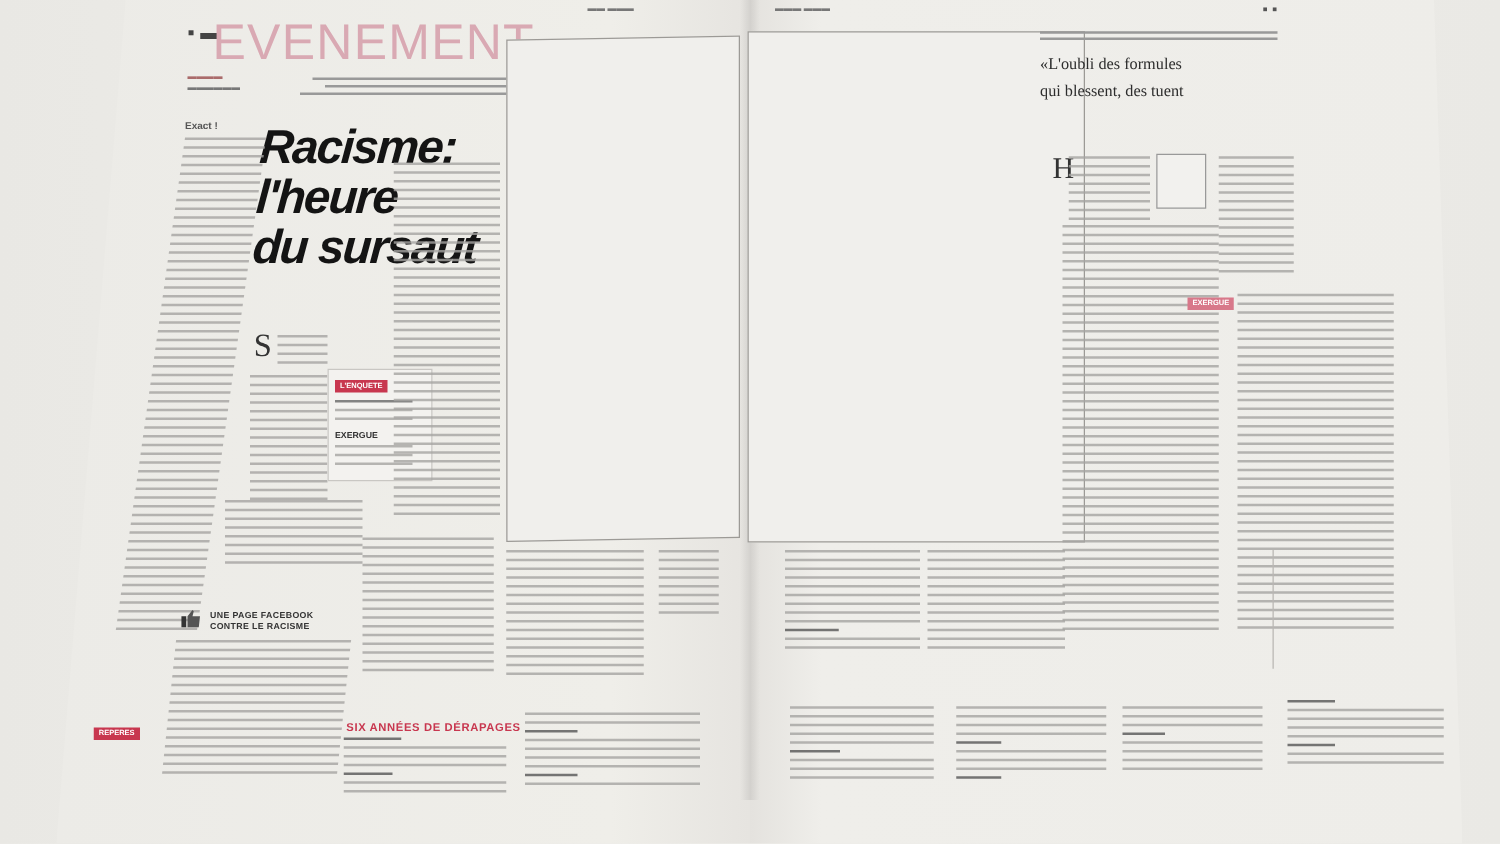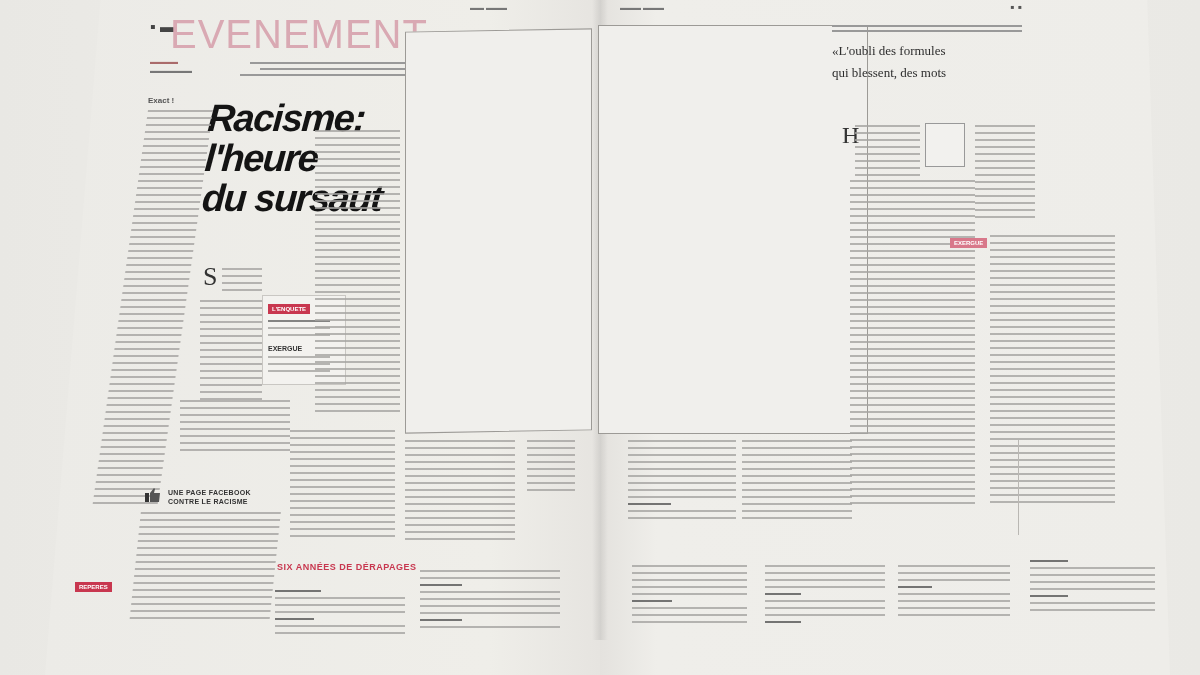--- a/index.html
+++ b/index.html
@@ -289,21 +289,21 @@
     <div class="ln"></div>
     <div class="ln"></div>
     <div class="ln"></div>
     <div class="ln"></div>
     <div class="ln"></div>
     <div class="ln"></div>
     <div class="ln"></div>
 </div>
 <div class="red-tag" style="left:75px;top:582px;">REPERES</div>
 
-<div class="red-heading" style="left:277px;top:562px;">SIX ANNÉES DE DÉRAPAGES</div>
+<div class="red-heading" style="left:277px;top:577px;">SIX ANNÉES DE DÉRAPAGES</div>
 <div class="textcol" style="left:275px;top:590px;width:130px;">
   <div class="ln" style="background:#555;width:35%"></div>
     <div class="ln"></div>
     <div class="ln"></div>
     <div class="ln"></div>
     <div class="ln" style="background:#555;width:30%"></div>
     <div class="ln"></div>
     <div class="ln"></div>
 </div>
 <div class="textcol" style="left:420px;top:570px;width:140px;">
@@ -317,21 +317,21 @@
     <div class="ln" style="background:#555;width:30%"></div>
     <div class="ln"></div>
 </div>
 
 <div class="quote-kicker">
   <div style="height:2px;background:#999;margin:3px 0"></div>
   <div style="height:2px;background:#999;margin:3px 0"></div>
 </div>
 <div class="quote-head">
   <div>«L'oubli des formules</div>
-  <div>qui blessent, des mots</div>
+  <div>qui blessent, des tuent</div>
 </div>
 
 <div class="dropcap" style="left:842px;top:122px;font-size:24px;">H</div>
 <div class="small-frame" style="left:925px;top:123px;width:38px;height:42px;"></div>
 
 <div class="textcol" style="left:855px;top:125px;width:65px;">
   <div class="ln"></div>
     <div class="ln"></div>
     <div class="ln"></div>
     <div class="ln"></div>

